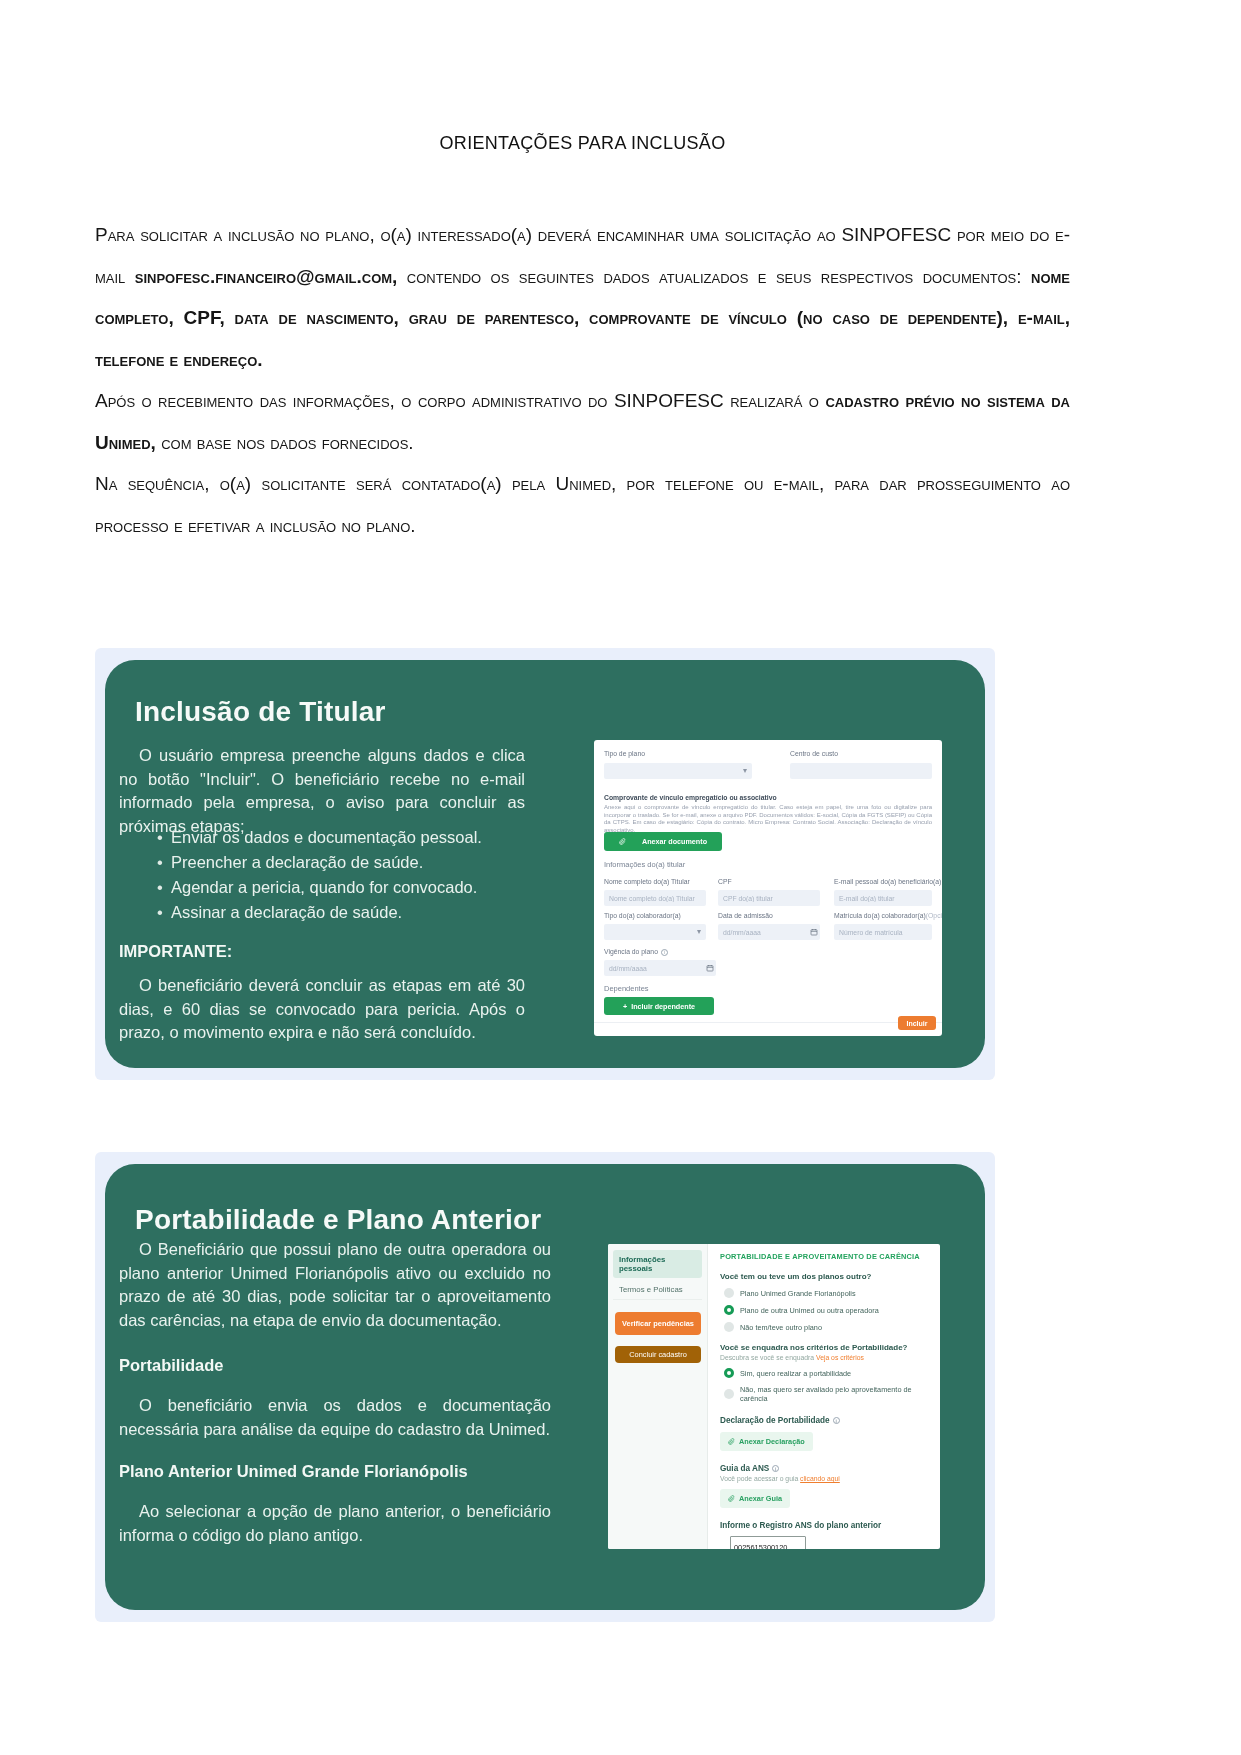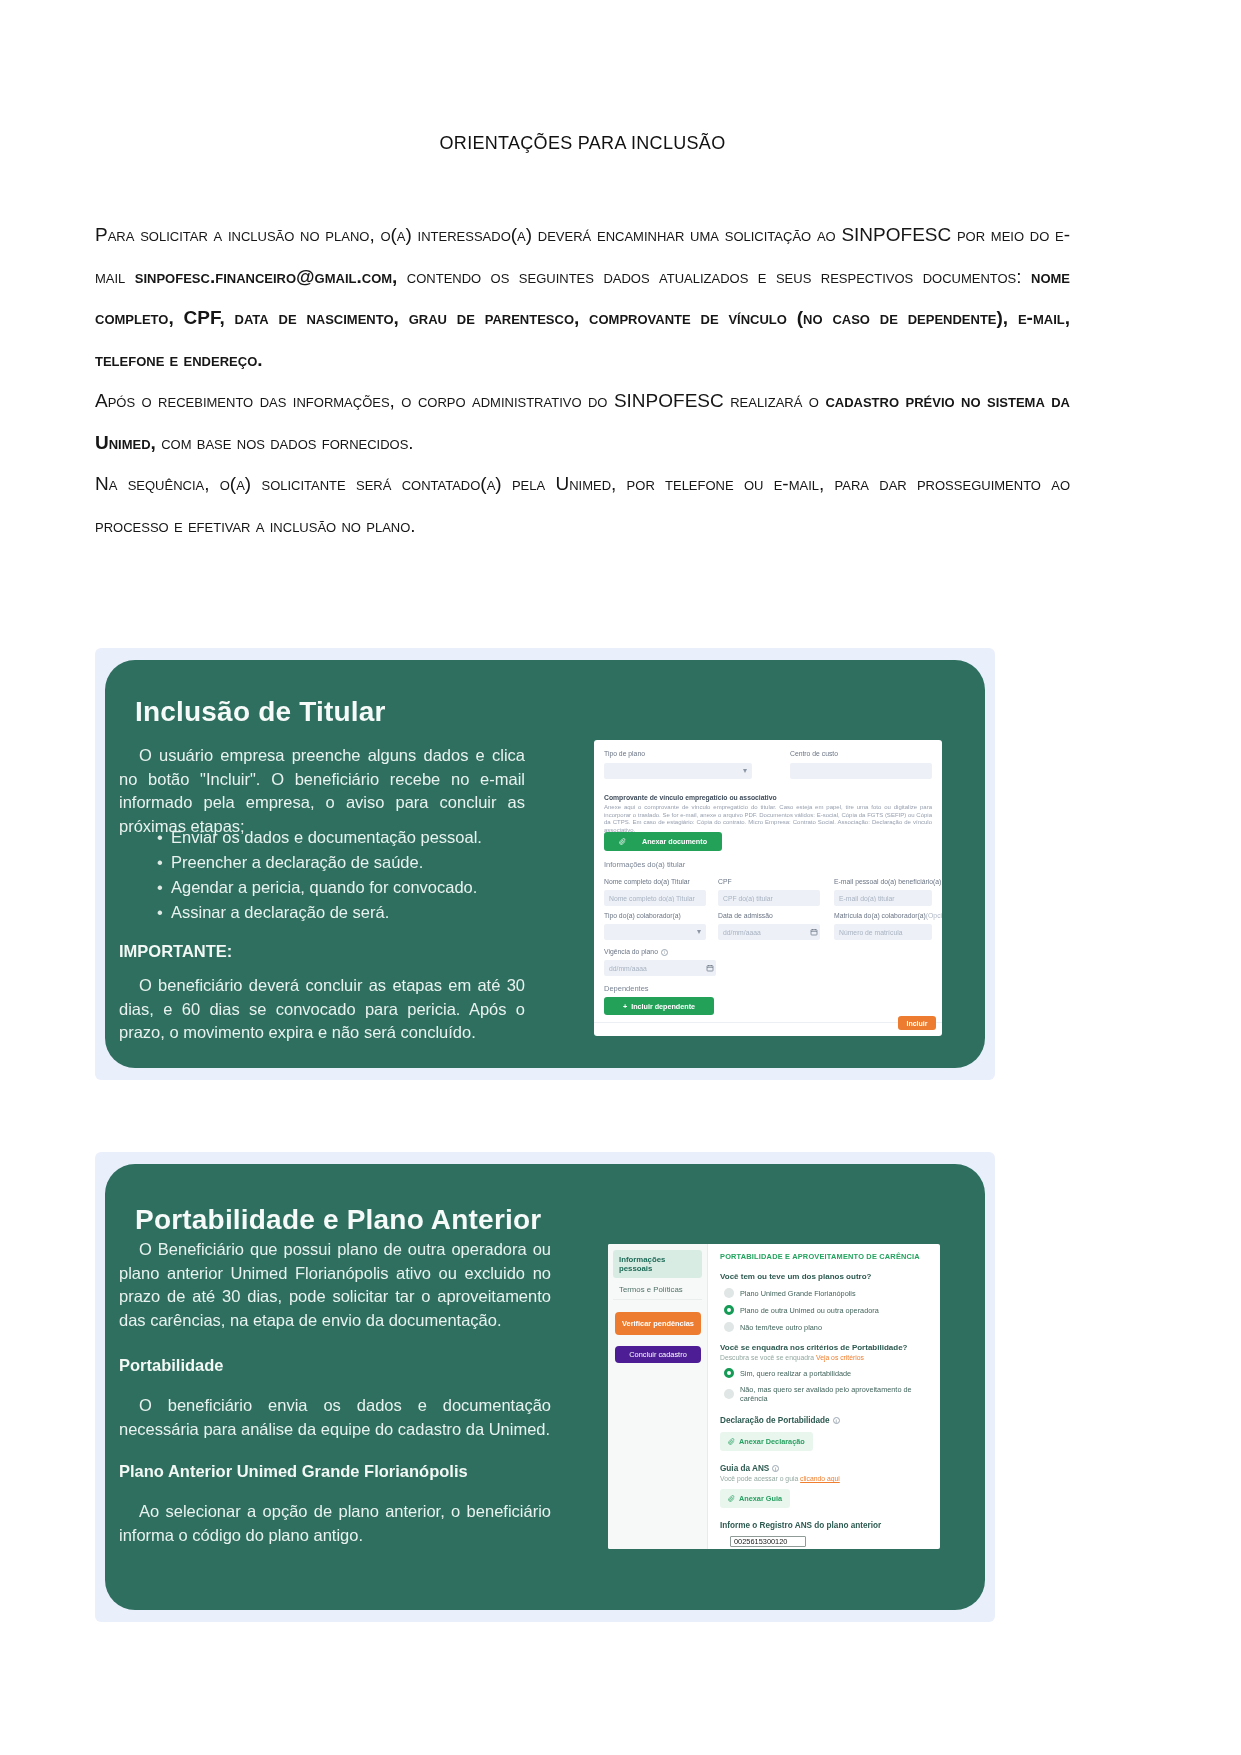--- a/index.html
+++ b/index.html
@@ -56,39 +56,39 @@
 
   
   .portal-shot { position:absolute; left:503px; top:80px; width:332px; height:305px; background:#ffffff;
     border-radius:2px; overflow:hidden; font-size:8px; }
   .p-side { position:absolute; left:0; top:0; width:100px; height:100%; background:#f6f9f8; border-right:1px solid #e7ecea; }
   .p-side-item { margin:6px 5px 0 5px; padding:5px 6px; border-radius:3px; font-size:7.8px; color:#2a6b59; }
   .p-side-item.active { background:#d9ece4; font-weight:700; color:#1d6a56; }
   .p-side-item.plain { color:#53726a; border-bottom:1px solid #eaefed; margin-top:2px; border-radius:0; }
   .p-btn-orange { display:block; margin:12px 7px 0 7px; height:23px; background:#ed7c30; border:0; border-radius:4px;
     color:#fff; font-size:7.4px; font-weight:700; width:86px; font-family:"Liberation Sans",sans-serif; cursor:pointer; }
-  .p-btn-pale { display:block; margin:11px 7px 0 7px; height:17px; background:#4c1d95; border:0; border-radius:4px;
+  .p-btn-pale { display:block; margin:11px 7px 0 7px; height:17px; background:#a16207; border:0; border-radius:4px;
     color:#ffffff; font-size:7.4px; width:86px; font-family:"Liberation Sans",sans-serif; cursor:pointer; }
   .p-main { position:absolute; left:112px; top:8px; width:212px; }
   .p-head { color:#23a35e; font-size:7.4px; font-weight:700; letter-spacing:.2px; }
   .p-q { color:#2d5a50; font-size:8px; font-weight:700; margin-top:11px; }
   .p-hint { font-size:6.8px; color:#93a8a1; margin-top:2px; }
   .p-link { color:#f07e2e; cursor:pointer; }
   .p-link.u { text-decoration:underline; }
   .p-radio-row { display:flex; align-items:center; gap:6px; margin-top:7px; padding-left:4px; }
   .p-radio { width:10px; height:10px; border-radius:50%; background:#e0e6e5; flex:0 0 auto; }
   .p-radio.sel { background:#ffffff; border:3px solid #169b56; }
   .p-opt { font-size:7.3px; color:#44655d; }
   .p-sec { margin-top:13px; font-size:8.2px; font-weight:700; color:#2d5a50; }
   .p-attach { display:inline-flex; align-items:center; gap:4px; margin-top:7px; background:#e9f6ee;
     border:0; border-radius:3px; padding:5px 8px; color:#28a061; font-size:7.3px; font-weight:700;
     font-family:"Liberation Sans",sans-serif; cursor:pointer; }
   .p-attach svg { width:7px; height:7px; }
   .p-ans-input { display:block; margin:6px 0 0 10px; width:76px; border:1px solid #8f9b97; border-radius:1px;
-    font-size:7.4px; padding:0 3px; color:#222; font-family:"Liberation Sans",sans-serif; }
+    font-size:7.4px; padding:6px 3px; color:#222; font-family:"Liberation Sans",sans-serif; }
 </style>
 </head>
 <body>
 
 <div class="page">
 
   <div class="doc-title">ORIENTAÇÕES PARA INCLUSÃO</div>
 
   <div class="doc-text">
     <p><span>Para solicitar a inclusão no plano, o(a) interessado(a) deverá encaminhar uma solicitação ao SINPOFESC por meio do e-mail </span><span class="b">sinpofesc.financeiro@gmail.com,</span><span> contendo os seguintes dados atualizados e seus respectivos documentos: </span><span class="b">nome completo, CPF, data de nascimento, grau de parentesco, comprovante de vínculo (no caso de dependente), e-mail, telefone e endereço.</span></p>
@@ -99,21 +99,21 @@
   <div class="halo halo1">
     <div class="gcard gcard1">
       <h2 style="top:36px;">Inclusão de Titular</h2>
 
       <p class="gtext indent" style="left:14px; top:84px; width:406px;">O usuário empresa preenche alguns dados e clica no botão "Incluir". O beneficiário recebe no e-mail informado pela empresa, o aviso para concluir as próximas etapas;</p>
 
       <ul class="gbullets" style="left:52px; top:165px; width:380px;">
         <li><span>Enviar os dados e documentação pessoal.</span></li>
         <li><span>Preencher a declaração de saúde.</span></li>
         <li><span>Agendar a pericia, quando for convocado.</span></li>
-        <li><span>Assinar a declaração de será.</span></li>
+        <li><span>Assinar a declaração de saúde.</span></li>
       </ul>
 
       <div class="gsub" style="left:14px; top:282px;">IMPORTANTE:</div>
       <p class="gtext indent" style="left:14px; top:314px; width:406px;">O beneficiário deverá concluir as etapas em até 30 dias, e 60 dias se convocado para pericia. Após o prazo, o movimento expira e não será concluído.</p>
 
       <div class="form-shot">
 
         <div class="f-label" style="left:10px; top:10px;">Tipo de plano</div>
         <div class="f-select" style="left:10px; top:23px; width:148px;">
           <span class="chev">▾</span>

